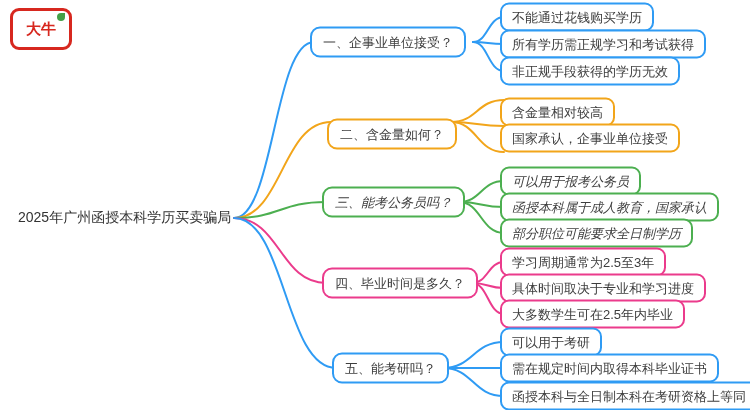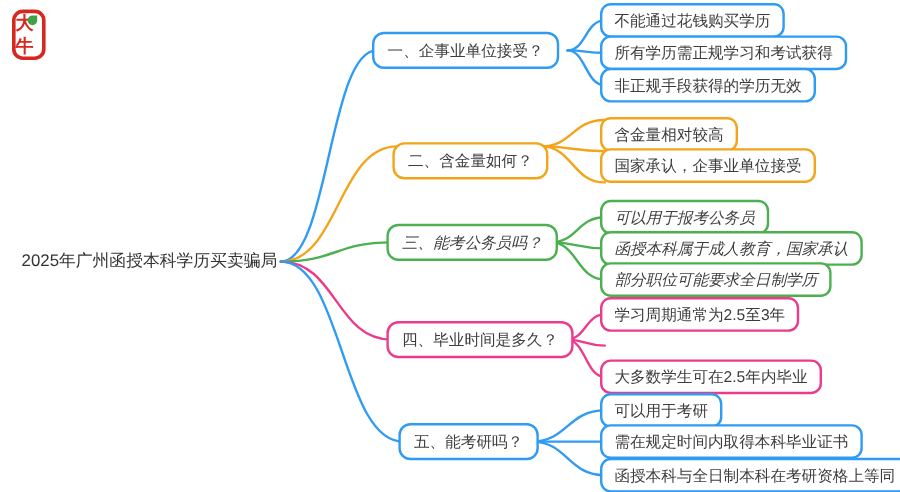--- a/index.html
+++ b/index.html
@@ -26,21 +26,21 @@
   .c-green{border-color:var(--c-green);font-style:italic;}
   .c-pink{border-color:var(--c-pink);}
 
   .root-topic{
     position:absolute;left:18px;top:218px;transform:translateY(-50%);
     font-size:14px;color:#333;white-space:nowrap;
   }
 
   .logo{position:absolute;left:10px;top:8px;display:flex;align-items:center;gap:8px;}
   .logo-icon{
-    width:28px;height:42px;border:3px solid var(--c-brandred);border-radius:9px;
+    width:62px;height:42px;border:3px solid var(--c-brandred);border-radius:9px;
     display:flex;align-items:center;justify-content:center;position:relative;
     color:var(--c-brandred);font-weight:bold;font-size:15px;box-sizing:border-box;
   }
   .logo-sprout{
     position:absolute;top:2px;right:4px;width:8px;height:8px;
     background:var(--c-brandgreen);border-radius:50% 0 50% 50%;
   }
   .logo-text{display:flex;flex-direction:column;}
   .logo-name{color:var(--c-brandred);font-weight:bold;font-size:15px;letter-spacing:1px;}
   .logo-url{color:var(--c-brandgreen);font-size:11px;margin-top:3px;}
@@ -99,19 +99,20 @@
   <div class="node leaf c-blue" style="left:500px;top:71px;">非正规手段获得的学历无效</div>
 
   <div class="node leaf c-orange" style="left:500px;top:100px;">含金量相对较高</div>
   <div class="node leaf c-orange" style="left:500px;top:126px;">国家承认，企事业单位接受</div>
 
   <div class="node leaf c-green" style="left:500px;top:181px;">可以用于报考公务员</div>
   <div class="node leaf c-green" style="left:500px;top:207px;">函授本科属于成人教育，国家承认</div>
   <div class="node leaf c-green" style="left:500px;top:233px;">部分职位可能要求全日制学历</div>
 
   <div class="node leaf c-pink" style="left:500px;top:262px;">学习周期通常为2.5至3年</div>
+  <div class="node leaf c-pink" style="left:500px;top:288px;">具体时间取决于专业和学习进度</div>
   <div class="node leaf c-pink" style="left:500px;top:314px;">大多数学生可在2.5年内毕业</div>
 
   <div class="node leaf c-blue" style="left:500px;top:342px;">可以用于考研</div>
   <div class="node leaf c-blue" style="left:500px;top:368px;">需在规定时间内取得本科毕业证书</div>
   <div class="node leaf c-blue" style="left:500px;top:396px;">函授本科与全日制本科在考研资格上等同</div>
 
 </div>
 
 </body></html>

